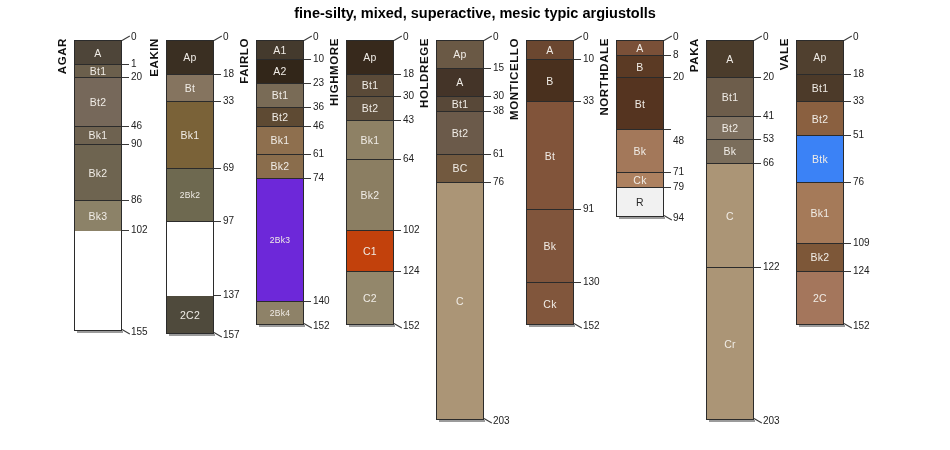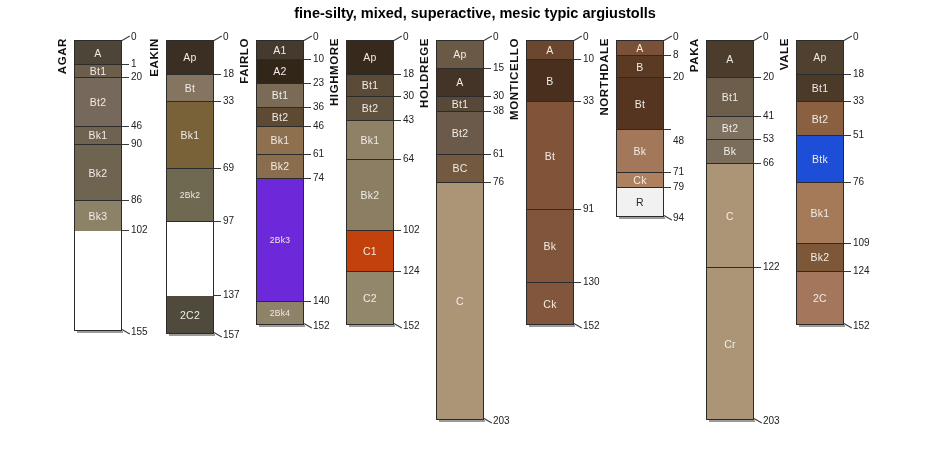--- a/index.html
+++ b/index.html
@@ -410,21 +410,21 @@
       <div class="column" style="left: 796px; top: 40px; height: 283.024px;">
         <div class="horizon" style="top: 0px; height: 33.516px; background: rgb(80, 64, 47);">
           <span class="horizon-label">Ap</span>
         </div>
         <div class="horizon" style="top: 33.516px; height: 27.93px; background: rgb(76, 58, 41);">
           <span class="horizon-label">Bt1</span>
         </div>
         <div class="horizon" style="top: 61.446px; height: 33.516px; background: rgb(138, 96, 64);">
           <span class="horizon-label">Bt2</span>
         </div>
-        <div class="horizon" style="top: 94.962px; height: 46.55px; background: #1d4ed8;">
+        <div class="horizon" style="top: 94.962px; height: 46.55px; background: #3b82f6;">
           <span class="horizon-label">Btk</span>
         </div>
         <div class="horizon" style="top: 141.512px; height: 61.446px; background: rgb(165, 122, 89);">
           <span class="horizon-label">Bk1</span>
         </div>
         <div class="horizon" style="top: 202.958px; height: 27.93px; background: rgb(125, 87, 56);">
           <span class="horizon-label">Bk2</span>
         </div>
         <div class="horizon" style="top: 230.888px; height: 52.136px; background: rgb(164, 118, 92); border-bottom: none;">
           <span class="horizon-label">2C</span>

